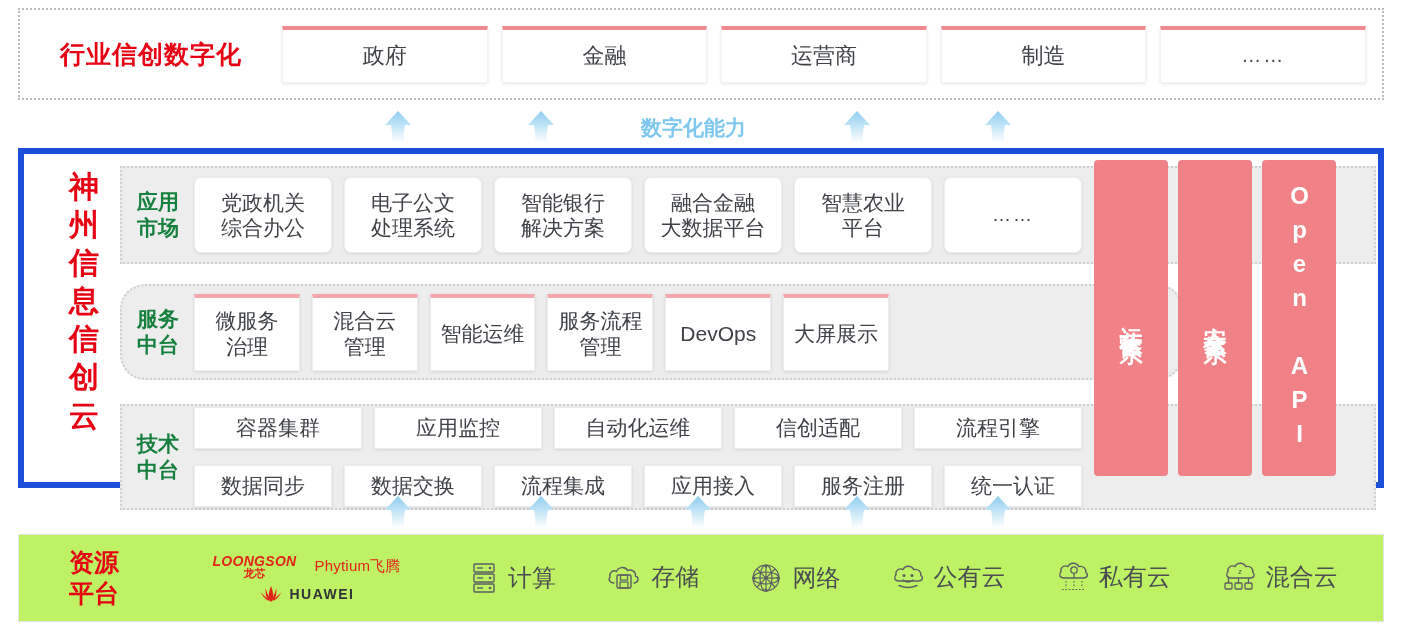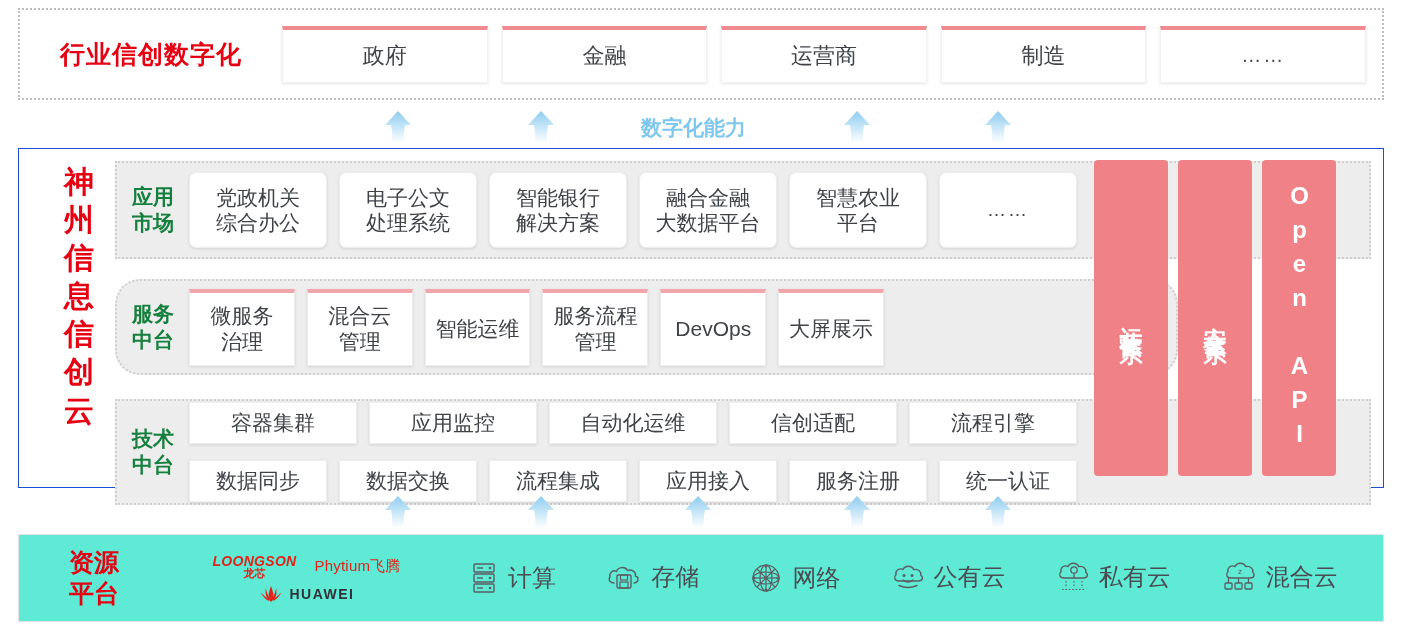--- a/index.html
+++ b/index.html
@@ -41,21 +41,21 @@
   .arrow svg{display:block;width:34px;height:34px;}
 
   .cap-label{
     position:absolute;font-size:21px;color:#7ec8ef;font-weight:bold;
     top:114px;left:641px;white-space:nowrap;
   }
 
   
   .cloud{
     position:absolute;left:18px;top:148px;width:1366px;height:340px;
-    border:1px solid #1d4ed8;box-sizing:border-box;background:#fff;
+    border:6px solid #1d4ed8;box-sizing:border-box;background:#fff;
   }
   .cloud-title{
     position:absolute;left:34px;top:14px;width:52px;
     font-size:30px;font-weight:bold;color:#e60012;
     line-height:1.27;text-align:center;
   }
 
   .band{
     position:absolute;left:96px;background:#ededed;
     border:2px dotted #cfcfcf;box-sizing:border-box;
@@ -94,21 +94,21 @@
     display:flex;align-items:center;justify-content:center;
   }
   .pv{writing-mode:vertical-rl;text-orientation:upright;
       font-size:23px;letter-spacing:5px;line-height:1;}
   .pv-latin{writing-mode:vertical-rl;text-orientation:upright;
       font-size:24px;letter-spacing:7px;line-height:1;}
 
   
   .resource{
     position:absolute;left:18px;top:534px;width:1366px;height:88px;
-    border:1px solid #e3e3e3;box-sizing:border-box;background:#5eead4;
+    border:1px solid #e3e3e3;box-sizing:border-box;background:#bef264;
     display:flex;align-items:center;
   }
   .res-title{
     flex:0 0 150px;text-align:center;font-size:25px;font-weight:bold;
     color:#e60012;line-height:1.25;white-space:pre-line;
   }
   .vendors{flex:0 0 275px;display:flex;flex-direction:column;align-items:center;gap:6px;}
   .vendor-row{display:flex;align-items:center;gap:18px;}
   .loongson{display:flex;flex-direction:column;align-items:center;line-height:1;}
   .loongson .ls-en{font-size:14px;font-weight:bold;color:#e2231a;font-style:italic;letter-spacing:.3px;}

